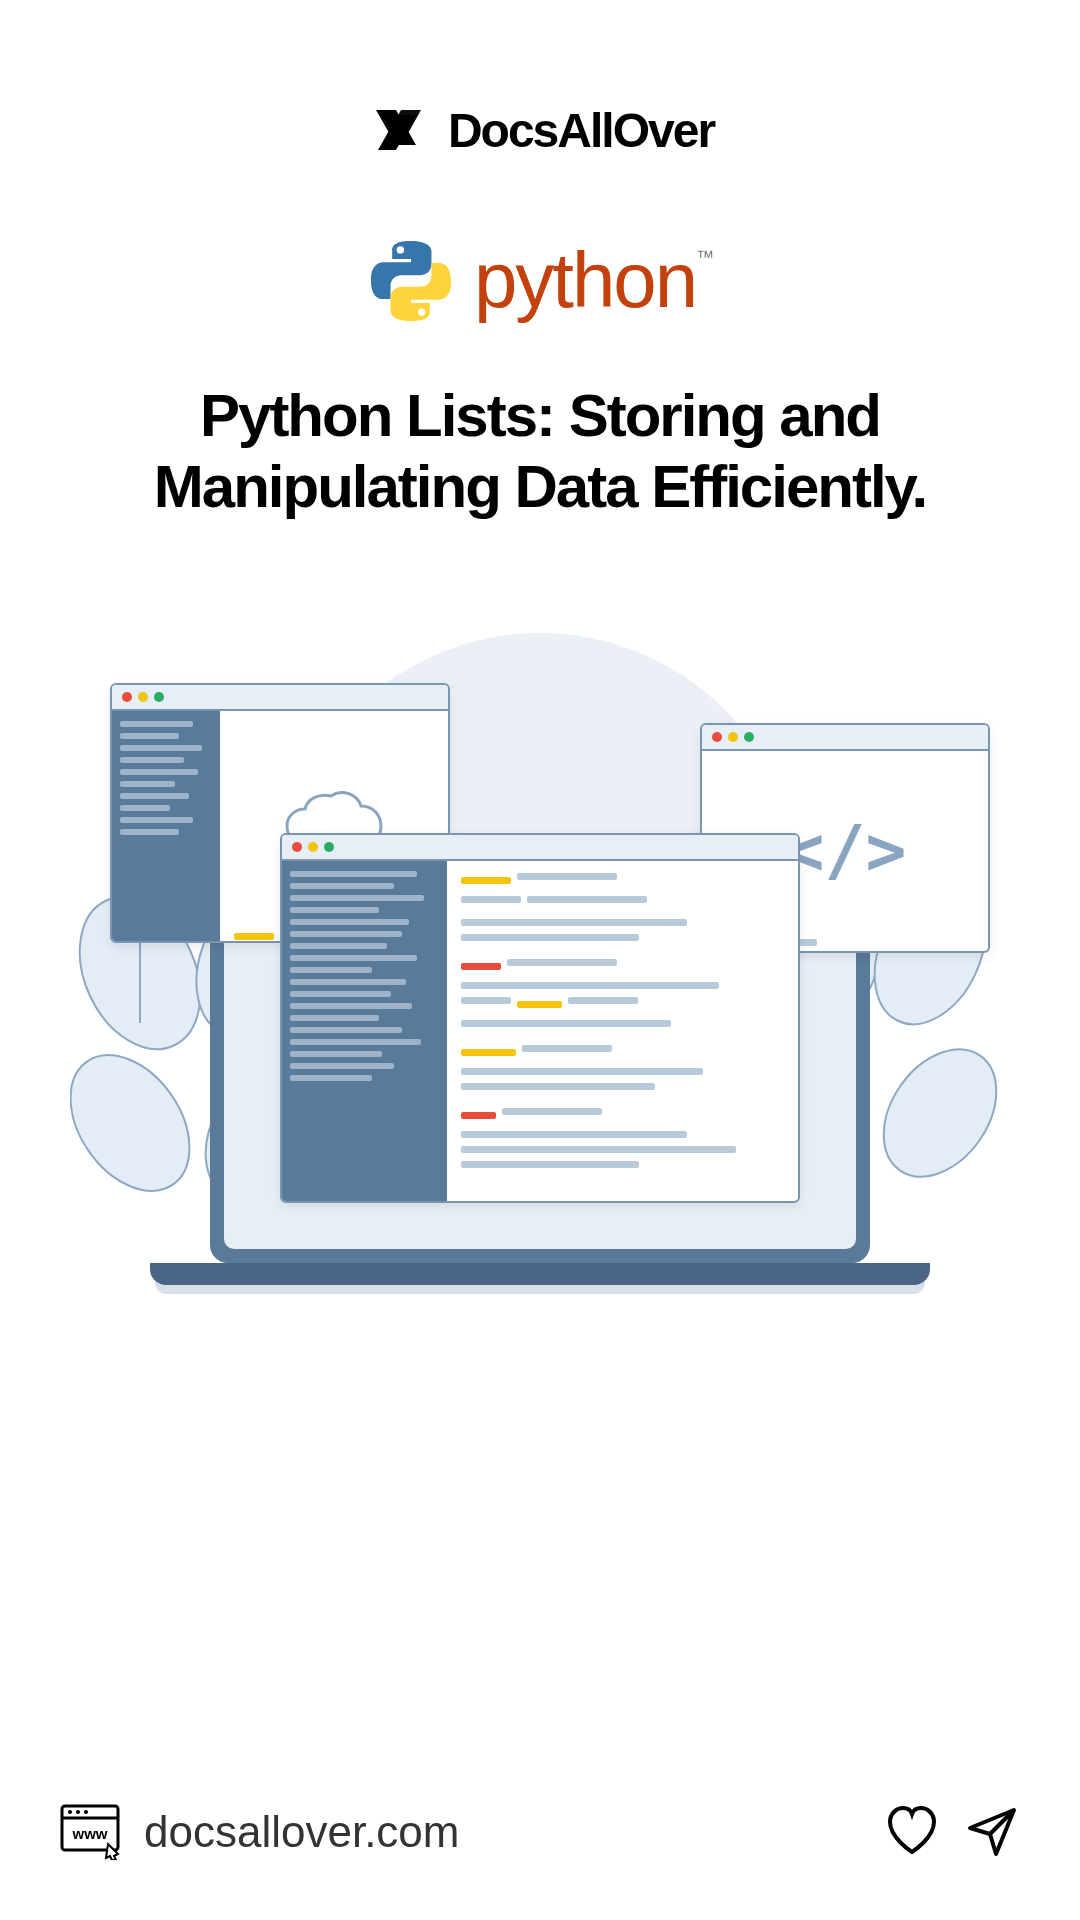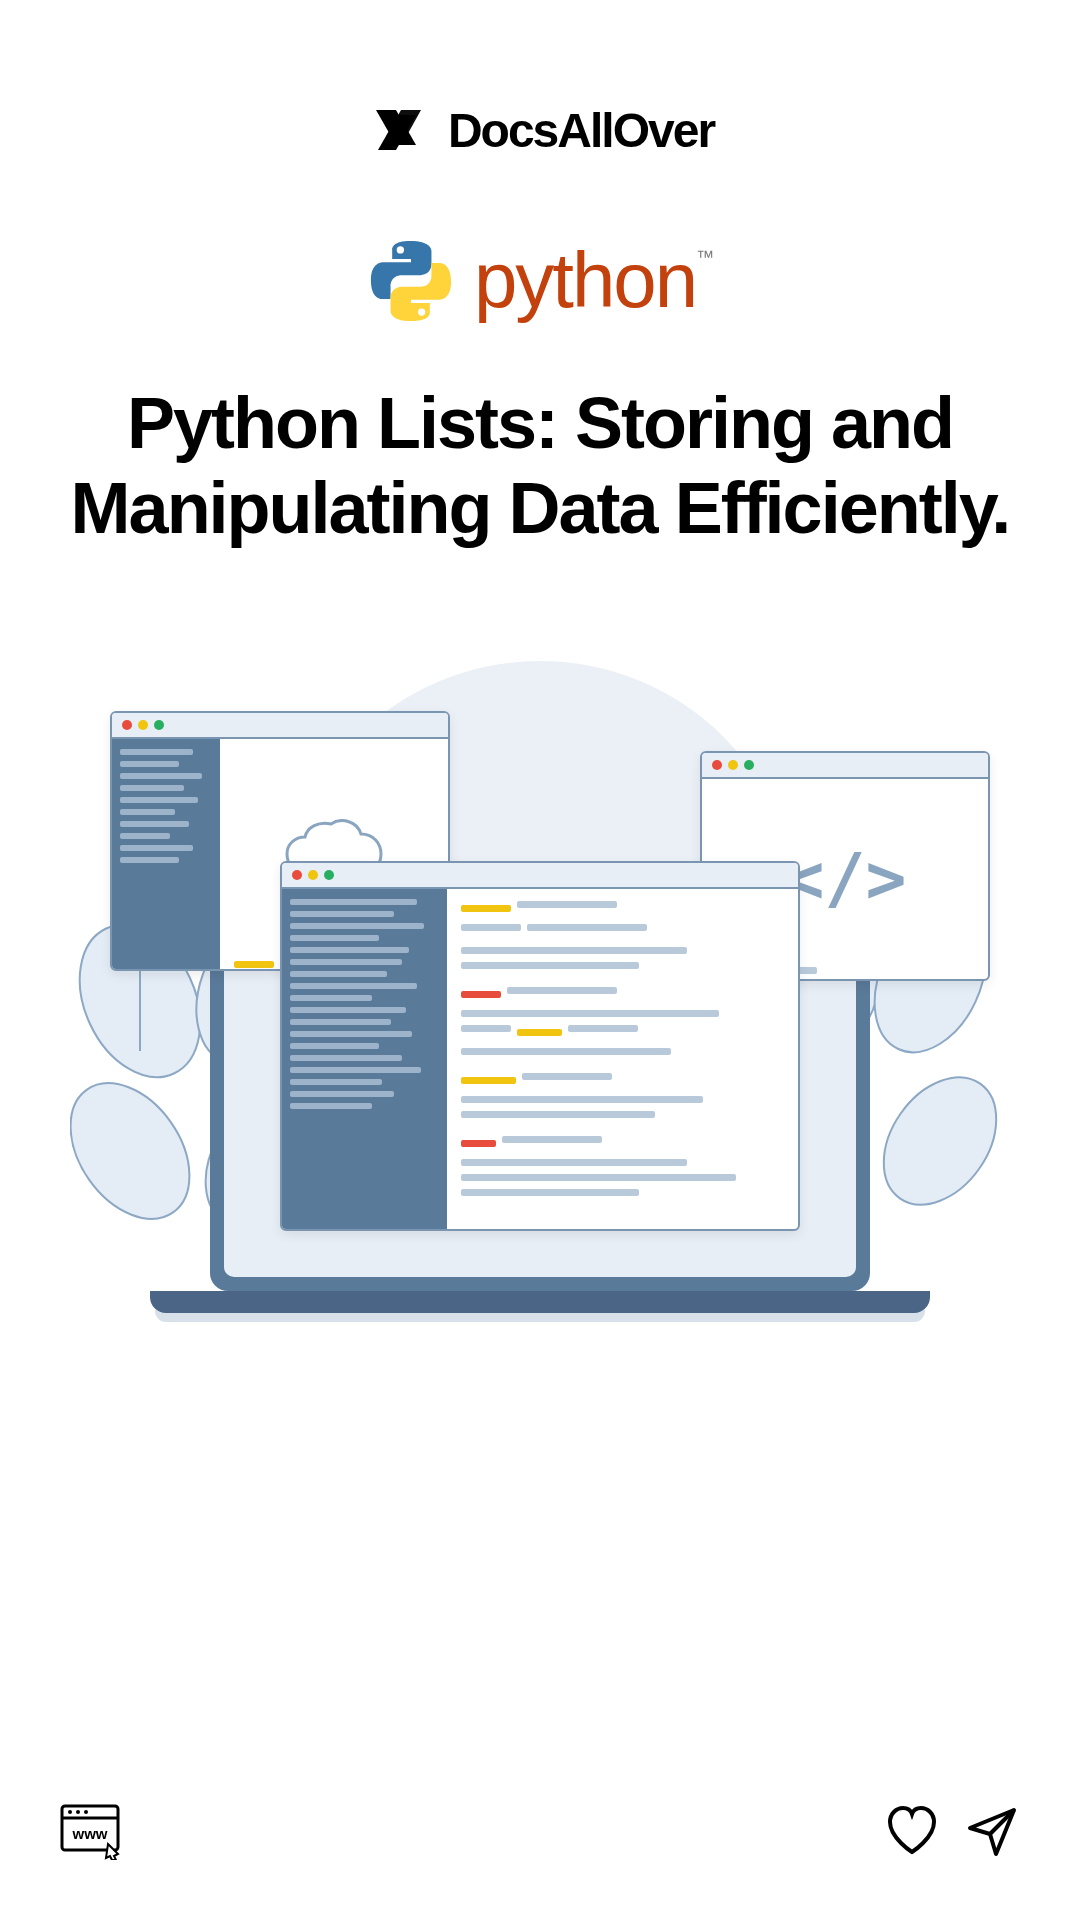--- a/index.html
+++ b/index.html
@@ -51,21 +51,21 @@
     }
     .python-tm {
       font-size: 18px;
       color: #7a7a7a;
       vertical-align: top;
       position: relative;
       top: 12px;
     }
     .main-title {
       margin-top: 55px;
-      font-size: 72px;
+      font-size: 60px;
       font-weight: 900;
       color: #000;
       text-align: center;
       line-height: 1.18;
       letter-spacing: -2px;
       padding: 0 60px;
     }
     .illustration {
       margin-top: 110px;
       width: 920px;
@@ -402,20 +402,21 @@
       <svg viewBox="0 0 64 56" width="64" height="56">
         <rect x="2" y="2" width="56" height="44" rx="3" fill="none" stroke="#000" stroke-width="3"></rect>
         <line x1="2" y1="14" x2="58" y2="14" stroke="#000" stroke-width="3"></line>
         <circle cx="10" cy="8" r="2" fill="#000"></circle>
         <circle cx="18" cy="8" r="2" fill="#000"></circle>
         <circle cx="26" cy="8" r="2" fill="#000"></circle>
         <text x="30" y="35" font-size="15" font-weight="700" text-anchor="middle" fill="#000">www</text>
         <path d="M 48 40 L 58 50 L 54 52 L 56 56 L 52 56 L 50 52 L 46 54 Z" fill="#fff" stroke="#000" stroke-width="2"></path>
       </svg>
     </span>
+    <span class="footer-url">docsallover.com</span>
   </div>
   <div class="footer-right">
     <span class="action-icon">
       <svg viewBox="0 0 56 56" width="56" height="56">
         <path d="M 28 48 C 28 48 6 34 6 18 C 6 10 12 4 19 4 C 24 4 27 7 28 10 C 29 7 32 4 37 4 C 44 4 50 10 50 18 C 50 34 28 48 28 48 Z" fill="none" stroke="#000" stroke-width="4"></path>
       </svg>
     </span>
     <span class="action-icon">
       <svg viewBox="0 0 56 56" width="56" height="56">
         <path d="M 50 6 L 6 24 L 26 30 L 32 50 Z" fill="none" stroke="#000" stroke-width="4" stroke-linejoin="round"></path>

